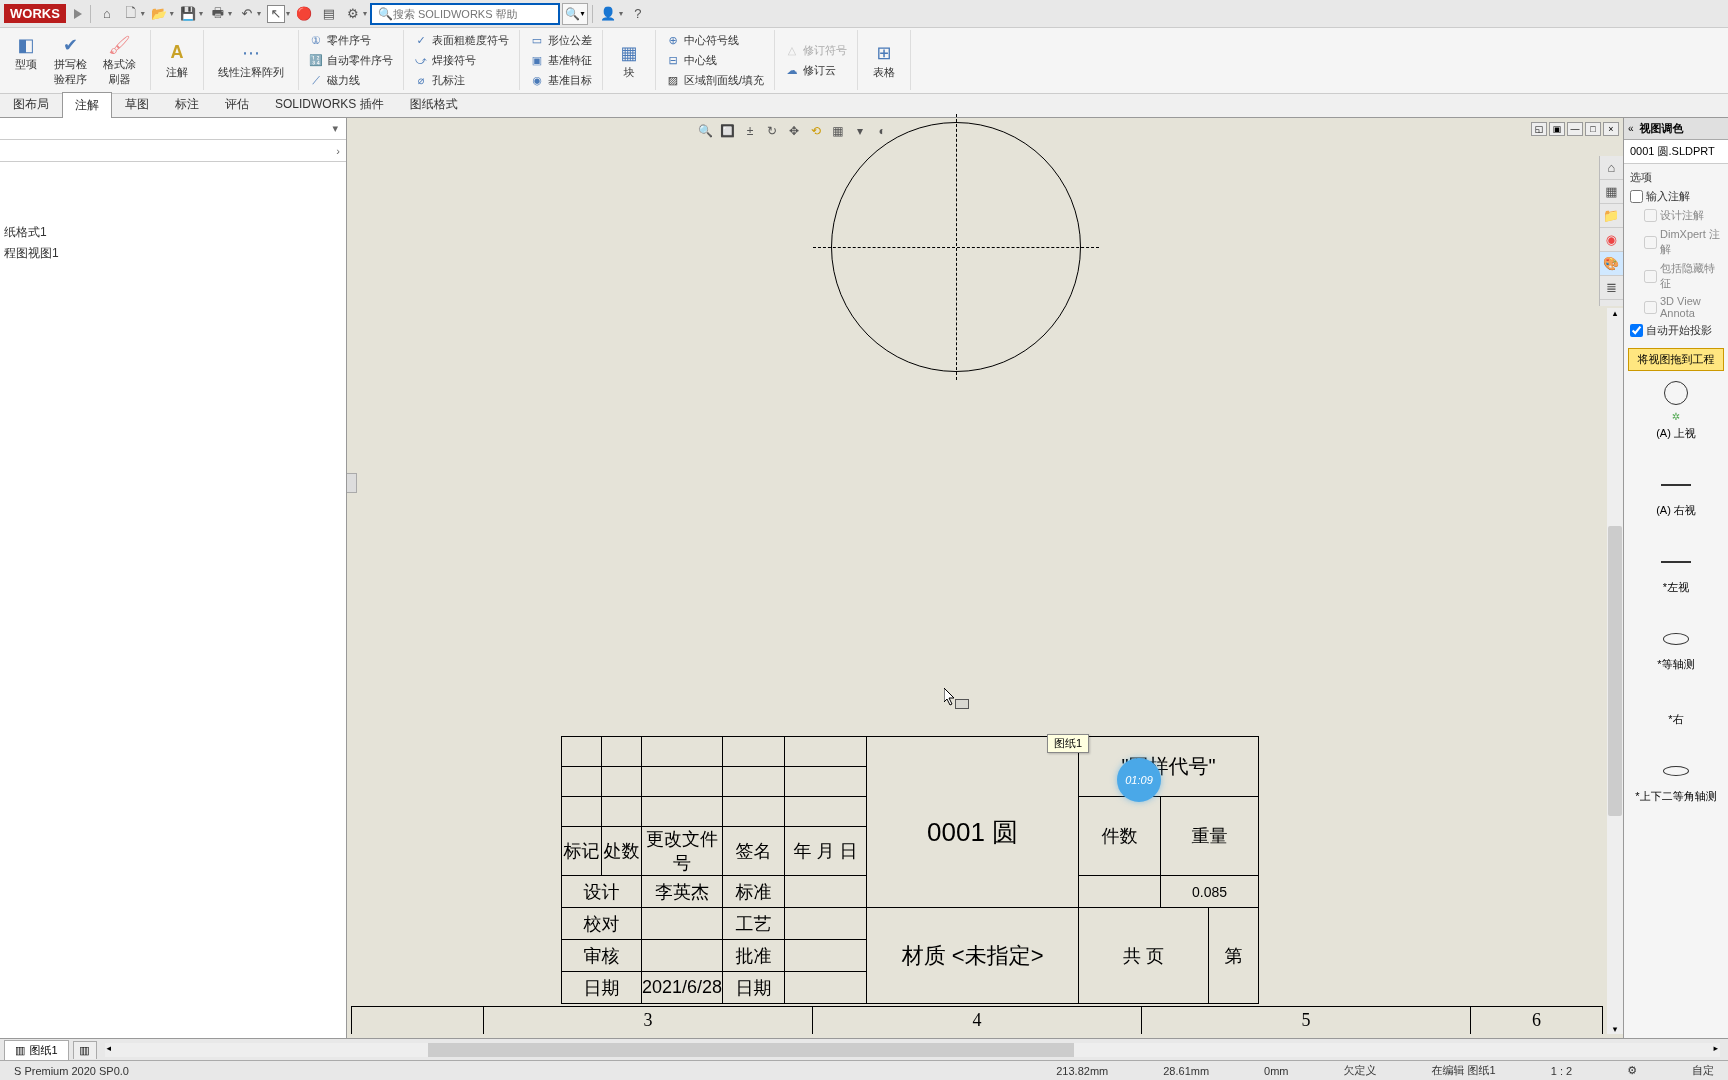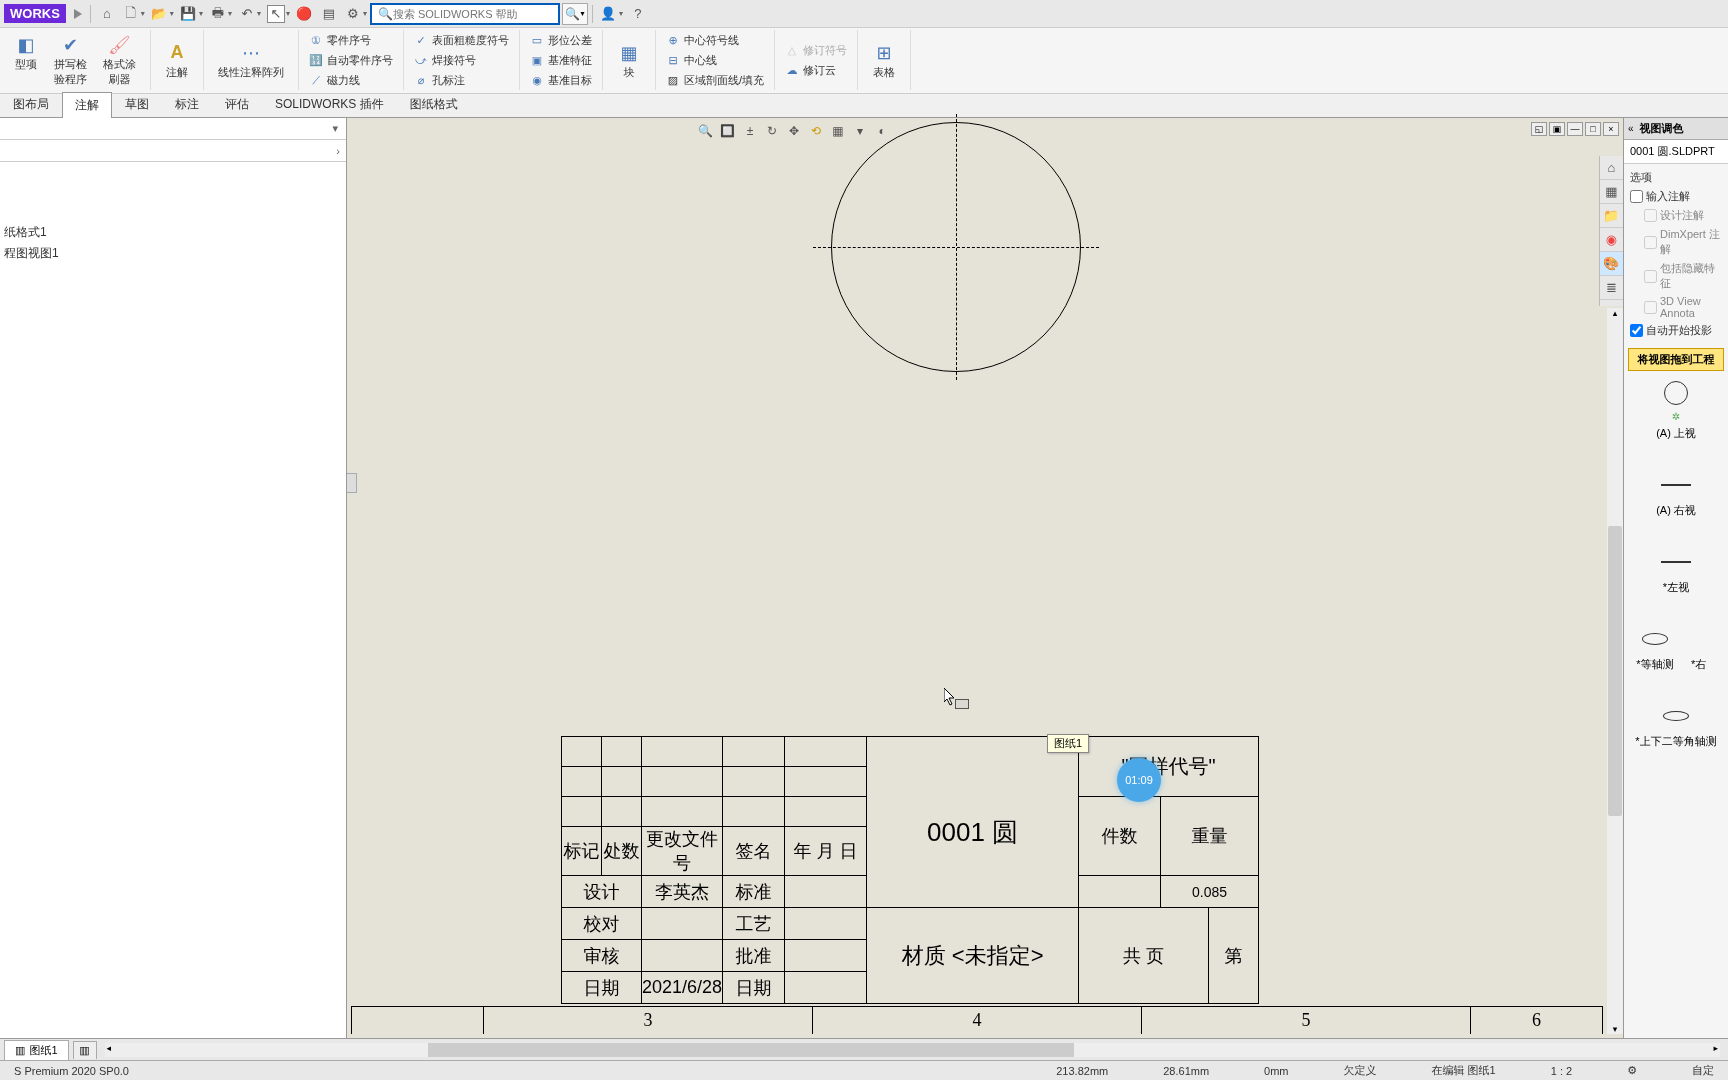--- a/index.html
+++ b/index.html
@@ -1,20 +1,20 @@
 <!DOCTYPE html>
 <html><head>
 <meta charset="utf-8">
 <style>
 * { margin: 0; padding: 0; box-sizing: border-box; font-family: "Microsoft YaHei", sans-serif; }
 body { background: #f0f0f0; width: 1728px; height: 1080px; overflow: hidden; font-size: 12px; }
 
 
 .titlebar { height: 28px; background: #e8e8e8; border-bottom: 1px solid #ccc; display: flex; align-items: center; padding: 0 4px; }
-.logo { background: #6d28d9; color: #fff; padding: 2px 6px; font-weight: bold; font-size: 13px; margin-right: 4px; }
+.logo { background: #b91c1c; color: #fff; padding: 2px 6px; font-weight: bold; font-size: 13px; margin-right: 4px; }
 .play-btn { width: 0; height: 0; border-left: 8px solid #888; border-top: 5px solid transparent; border-bottom: 5px solid transparent; margin: 0 4px; }
 .tb-sep { width: 1px; height: 18px; background: #bbb; margin: 0 4px; }
 .tb-icon { width: 18px; height: 18px; margin: 0 3px; display: inline-flex; align-items: center; justify-content: center; color: #555; font-size: 13px; }
 .tb-dd { font-size: 8px; color: #666; margin-left: -2px; margin-right: 3px; }
 .doc-title { flex: 1; text-align: center; color: #333; font-size: 13px; }
 .search-box { border: 2px solid #005bbb; background: #fff; height: 22px; display: flex; align-items: center; padding: 0 6px; width: 190px; }
 .search-box input { border: none; outline: none; flex: 1; font-size: 11px; color: #888; }
 .mag-btn { background: #f8f8f8; border: 1px solid #aaa; width: 26px; height: 22px; margin-left: 2px; display: flex; align-items: center; justify-content: center; }
 
 
@@ -74,21 +74,21 @@
 .scroll-v { position: absolute; right: 0; top: 150px; bottom: 4px; width: 16px; background: #eee; }
 .scroll-thumb-v { position: absolute; top: 30%; width: 14px; left: 1px; height: 40%; background: #ccc; border-radius: 2px; }
 
 .right-panel { width: 105px; background: #f5f5f5; border-left: 1px solid #999; display: flex; flex-direction: column; }
 .rp-hdr { height: 22px; background: #e0e0e0; border-bottom: 1px solid #aaa; display: flex; align-items: center; padding: 0 4px; font-size: 11px; }
 .rp-hdr .arr { margin-right: 6px; font-size: 10px; }
 .rp-file { padding: 4px 6px; font-size: 11px; background: #fff; border-bottom: 1px solid #ccc; }
 .rp-sec { padding: 4px 6px; font-size: 11px; color: #333; }
 .rp-sec label { display: flex; align-items: center; gap: 3px; padding: 2px 0; }
 .rp-sec .sub { padding-left: 14px; color: #888; }
-.rp-drag { background: #ffe680; border: 1px solid #c90; padding: 3px 4px; font-size: 11px; text-align: center; margin: 4px; font-weight: bold; }
+.rp-drag { background: #ffe680; border: 1px solid #c90; padding: 3px 4px; font-size: 11px; text-align: center; margin: 4px; }
 .rp-views { flex: 1; overflow: auto; padding: 4px; display: flex; flex-direction: column; align-items: center; gap: 30px; }
 .rp-view { display: flex; flex-direction: column; align-items: center; font-size: 11px; gap: 4px; }
 .rp-thumb { width: 34px; height: 28px; display: flex; align-items: center; justify-content: center; }
 
 
 .sheet-tabs { height: 22px; background: #e8e8e8; border-top: 1px solid #999; display: flex; align-items: center; }
 .st-tab { padding: 2px 10px; font-size: 11px; background: #fff; border: 1px solid #aaa; border-bottom: none; margin-left: 4px; display: flex; align-items: center; gap: 4px; }
 .st-scroll { flex: 1; height: 14px; background: #eee; margin: 0 8px; position: relative; }
 .st-thumb { position: absolute; left: 20%; width: 40%; height: 100%; background: #ccc; }
 
@@ -404,21 +404,21 @@
         <div>4</div>
         <div>5</div>
         <div style="flex:0.4;">6</div>
       </div>
 
       <div class="tooltip" style="left:696px;top:612px;">图纸1</div>
       <svg class="cursor" style="left:593px;top:566px;" viewBox="0 0 12 18">
           <path d="M0 0 L0 14 L3 11 L6 17 L8 16 L5 10 L10 10 Z" fill="#fff" stroke="#000" stroke-width="1"></path>
         </svg>
       <div class="drag-rect" style="left:604px;top:577px;"></div>
-      <div class="clock-badge" style="left:766px;top:636px;">01:09</div>
+      <div class="clock-badge" style="left:766px;top:636px;font-style:italic;">01:09</div>
     </div>
   </div>
 
   <div class="right-panel">
     <div class="rp-hdr">
         <span class="arr">«</span>
         <span style="font-weight:bold;">视图调色</span>
       </div>
     <div class="rp-file">0001 圆.SLDPRT</div>
     <div class="rp-sec">
@@ -462,21 +462,21 @@
             <div style="width:30px;height:2px;background:#333;"></div>
           </div>
         <span>(A) 右视</span>
       </div>
       <div class="rp-view">
         <div class="rp-thumb">
             <div style="width:30px;height:2px;background:#333;"></div>
           </div>
         <span>*左视</span>
       </div>
-      <div style="display:flex;gap:8px;">
+      <div style="display:flex;gap:8px;flex-direction:column;">
         <div class="rp-view">
           <div class="rp-thumb">
               <div style="width:26px;height:12px;border:1px solid #333;border-radius:50%;"></div>
             </div>
           <span>*等轴测</span>
         </div>
         <div class="rp-view">
           <div class="rp-thumb"></div>
           <span>*右</span>
         </div>

